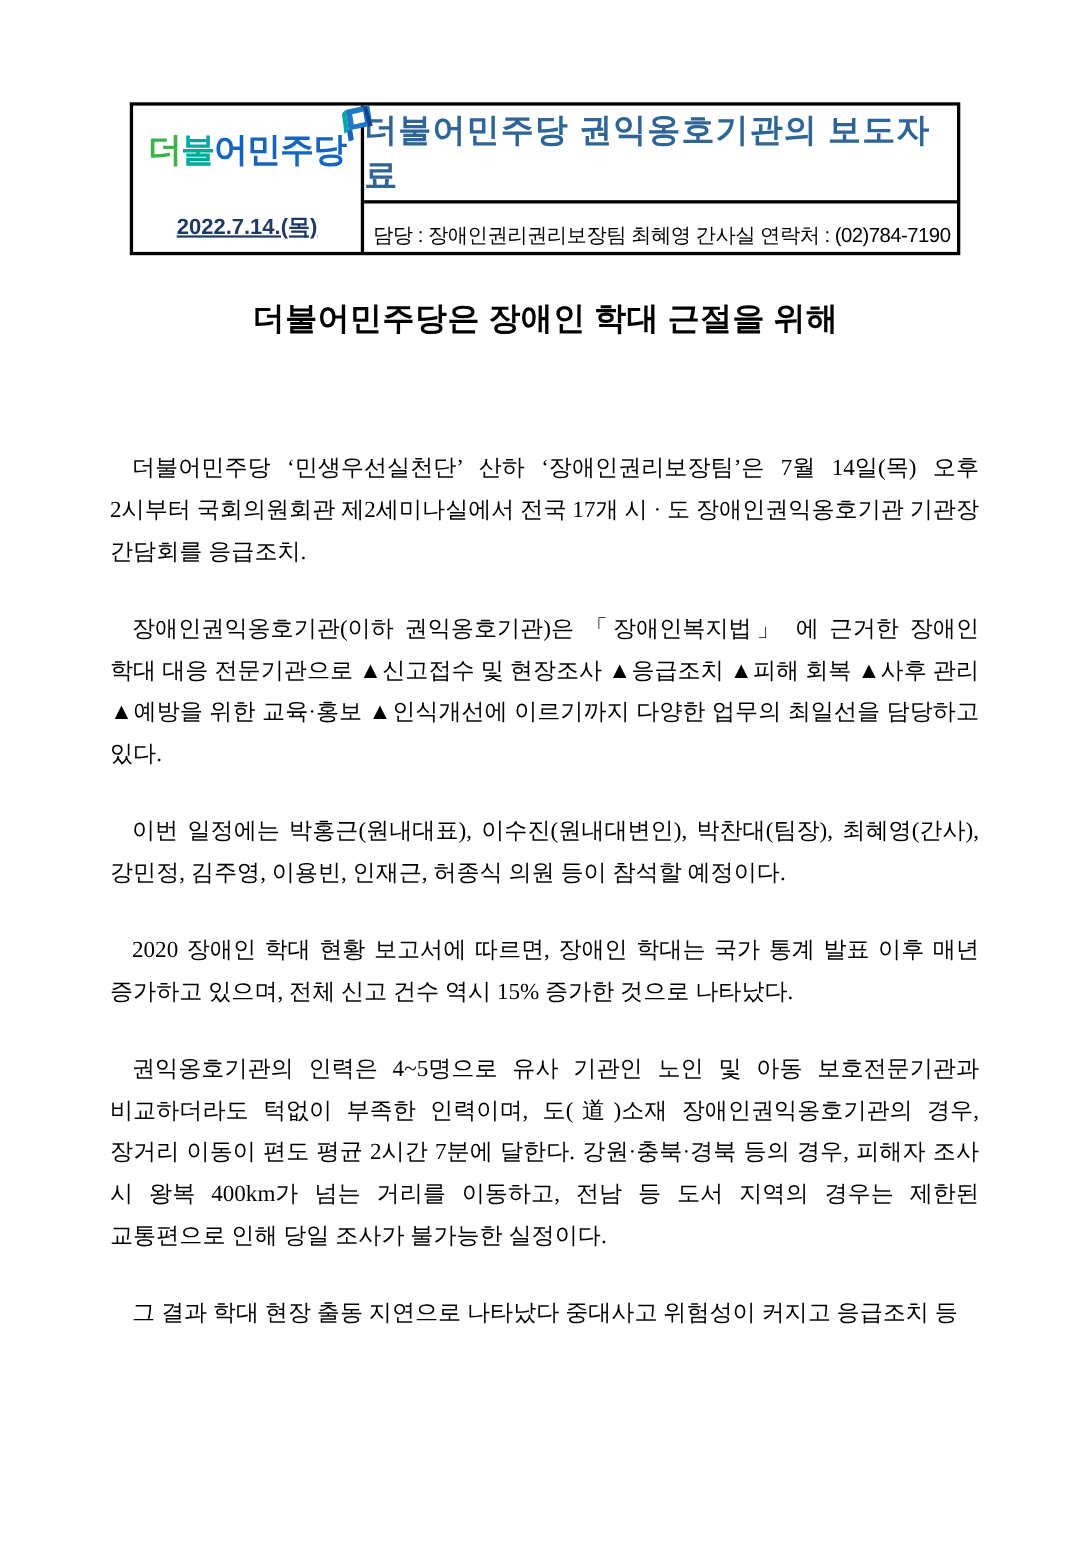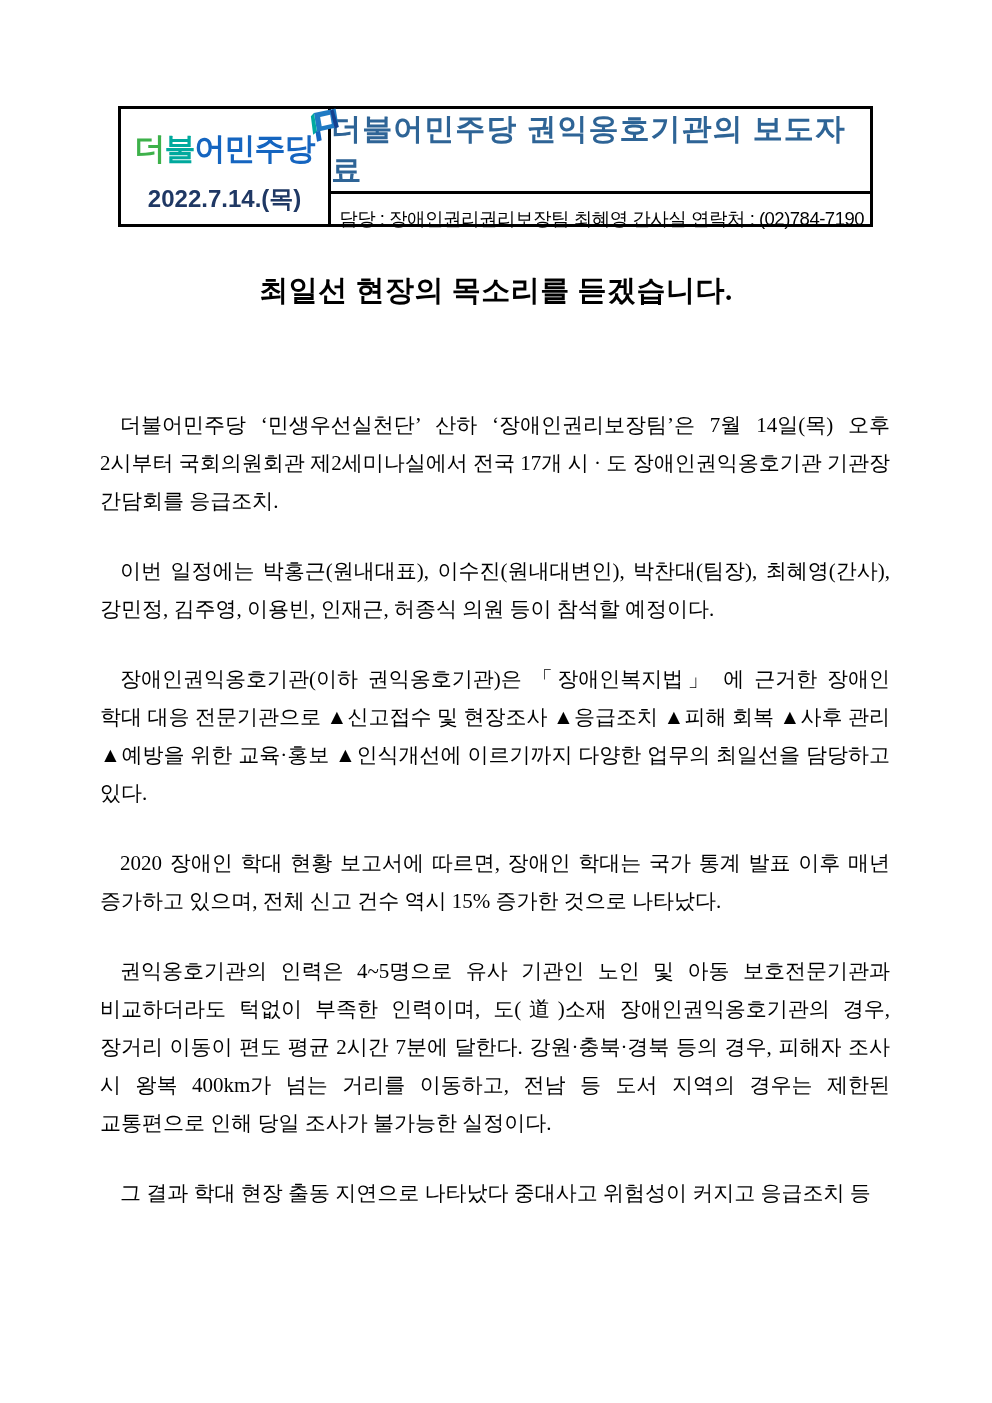--- a/index.html
+++ b/index.html
@@ -14,23 +14,23 @@
   .page {
     position: absolute;
     inset: 0;
     background: #ffffff;
   }
 
   
   .header-table {
     position: absolute;
     left: 118px;
-    top: 106px;
+    top: 93px;
     width: 755px;
-    height: 121px;
+    height: 139px;
     border: 3px solid #000;
     display: flex;
     background: #fff;
   }
   .left-cell {
     width: 222px;
     border-right: 3px solid #000;
     display: flex;
     flex-direction: column;
     justify-content: space-between;
@@ -54,24 +54,25 @@
     position: absolute;
     right: -26px;
     top: -26px;
     width: 34px;
     height: 40px;
     display: inline-block;
   }
   .date {
     font-family: "Liberation Sans", sans-serif;
     font-weight: bold;
-    font-size: 24px;
+    font-size: 20px;
     color: var(--date-navy);
     letter-spacing: 0px;
     margin-bottom: 2px;
+    text-decoration: underline;
   }
   .right-cell {
     flex: 1;
     display: flex;
     flex-direction: column;
   }
   .title-row {
     flex: 1;
     display: flex;
     align-items: center;
@@ -149,25 +150,25 @@
       </div>
       <div class="date">2022.7.14.(목)</div>
     </div>
     <div class="right-cell">
       <div class="title-row">더불어민주당 권익옹호기관의 보도자료</div>
       <div class="contact-row">담당 : 장애인권리권리보장팀 최혜영 간사실 연락처 : (02)784-7190</div>
     </div>
   </div>
 
   <div class="headline">
-    <div>최일선 현장의 목소리를 듣겠습니다.</div>
+    <div>더불어민주당은 장애인 학대 근절을 위해</div>
   </div>
 
   <div class="body-text" id="body-paragraphs">
       <p class="para">더불어민주당 ‘민생우선실천단’ 산하 ‘장애인권리보장팀’은 7월 14일(목) 오후 2시부터 국회의원회관 제2세미나실에서 전국 17개 시 · 도 장애인권익옹호기관 기관장 간담회를 응급조치.</p>
+      <p class="para gap">장애인권익옹호기관(이하 권익옹호기관)은 「장애인복지법」 에 근거한 장애인 학대 대응 전문기관으로 ▲신고접수 및 현장조사 ▲응급조치 ▲피해 회복 ▲사후 관리 ▲예방을 위한 교육·홍보 ▲인식개선에 이르기까지 다양한 업무의 최일선을 담당하고 있다.</p>
       <p class="para gap">이번 일정에는 박홍근(원내대표), 이수진(원내대변인), 박찬대(팀장), 최혜영(간사), 강민정, 김주영, 이용빈, 인재근, 허종식 의원 등이 참석할 예정이다.</p>
-      <p class="para gap">장애인권익옹호기관(이하 권익옹호기관)은 「장애인복지법」 에 근거한 장애인 학대 대응 전문기관으로 ▲신고접수 및 현장조사 ▲응급조치 ▲피해 회복 ▲사후 관리 ▲예방을 위한 교육·홍보 ▲인식개선에 이르기까지 다양한 업무의 최일선을 담당하고 있다.</p>
       <p class="para gap">2020 장애인 학대 현황 보고서에 따르면, 장애인 학대는 국가 통계 발표 이후 매년 증가하고 있으며, 전체 신고 건수 역시 15% 증가한 것으로 나타났다.</p>
       <p class="para gap">권익옹호기관의 인력은 4~5명으로 유사 기관인 노인 및 아동 보호전문기관과 비교하더라도 턱없이 부족한 인력이며, 도(道)소재 장애인권익옹호기관의 경우, 장거리 이동이 편도 평균 2시간 7분에 달한다. 강원·충북·경북 등의 경우, 피해자 조사 시 왕복 400km가 넘는 거리를 이동하고, 전남 등 도서 지역의 경우는 제한된 교통편으로 인해 당일 조사가 불가능한 실정이다.</p>
       <p class="para gap">그 결과 학대 현장 출동 지연으로 나타났다 중대사고 위험성이 커지고 응급조치 등</p>
     </div>
 
 </div>
 
 </body></html>

